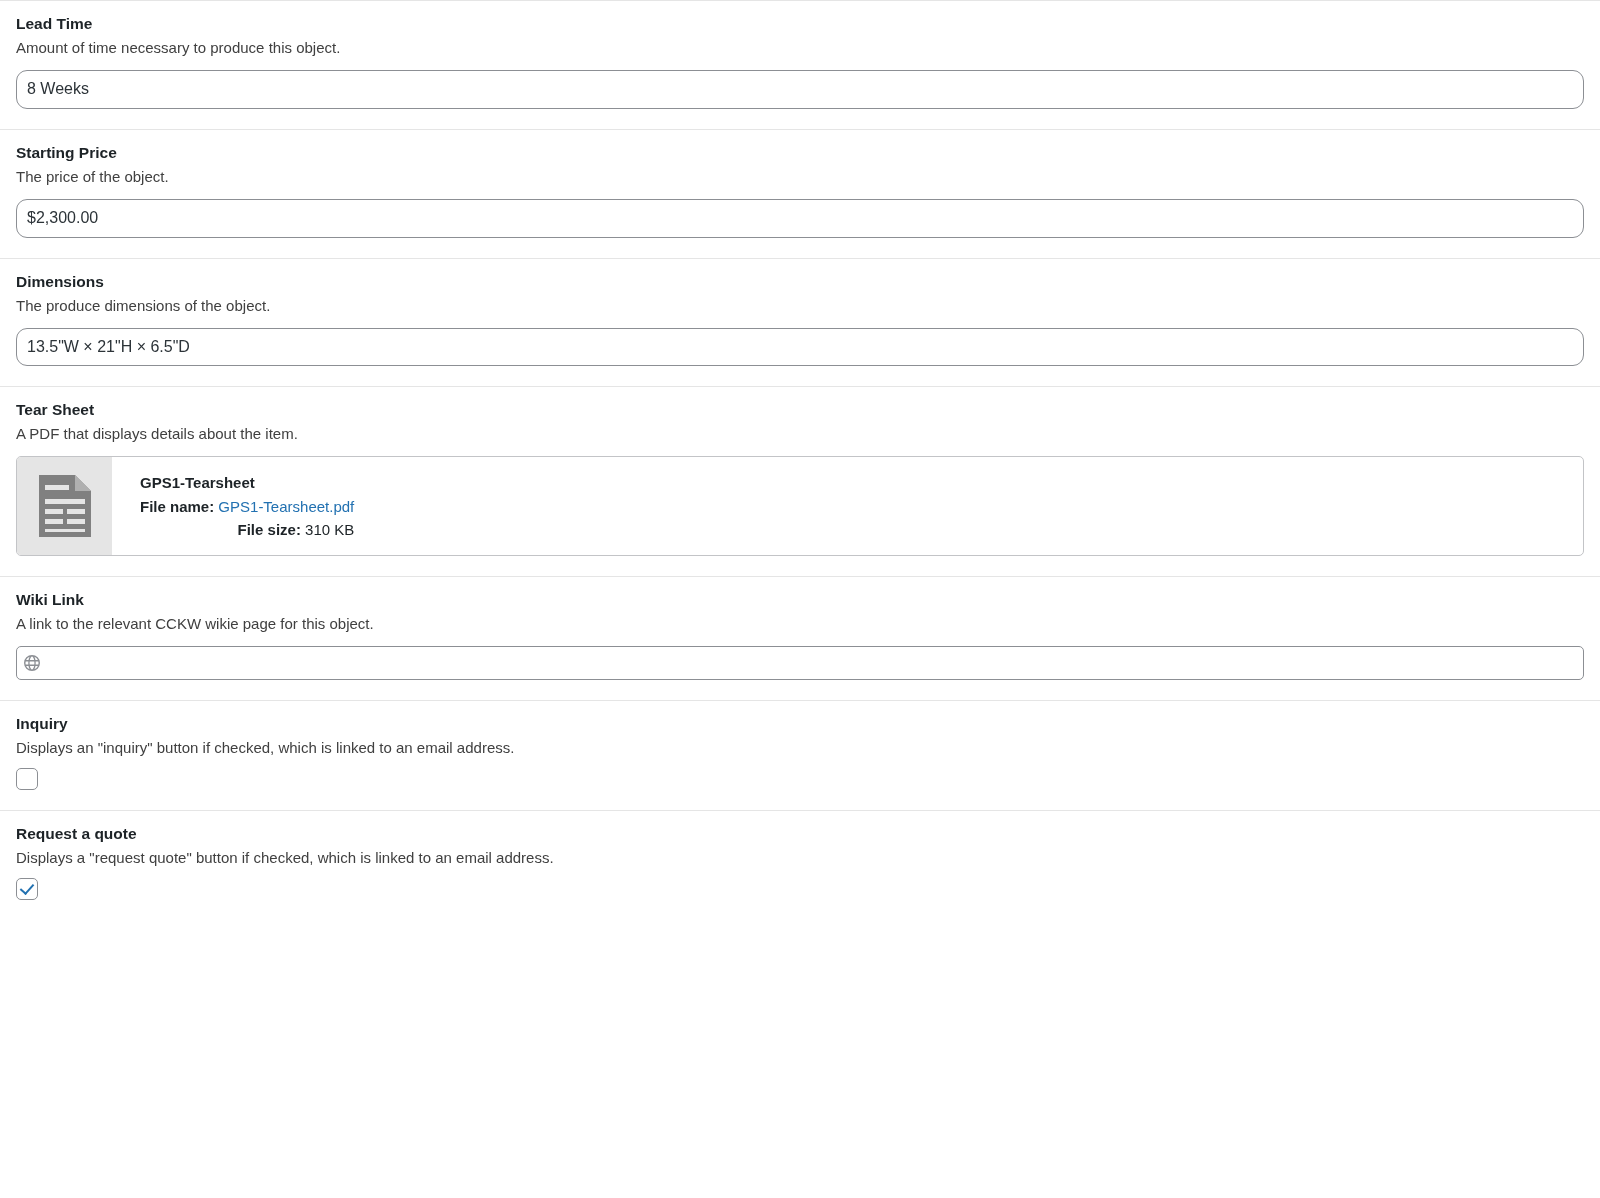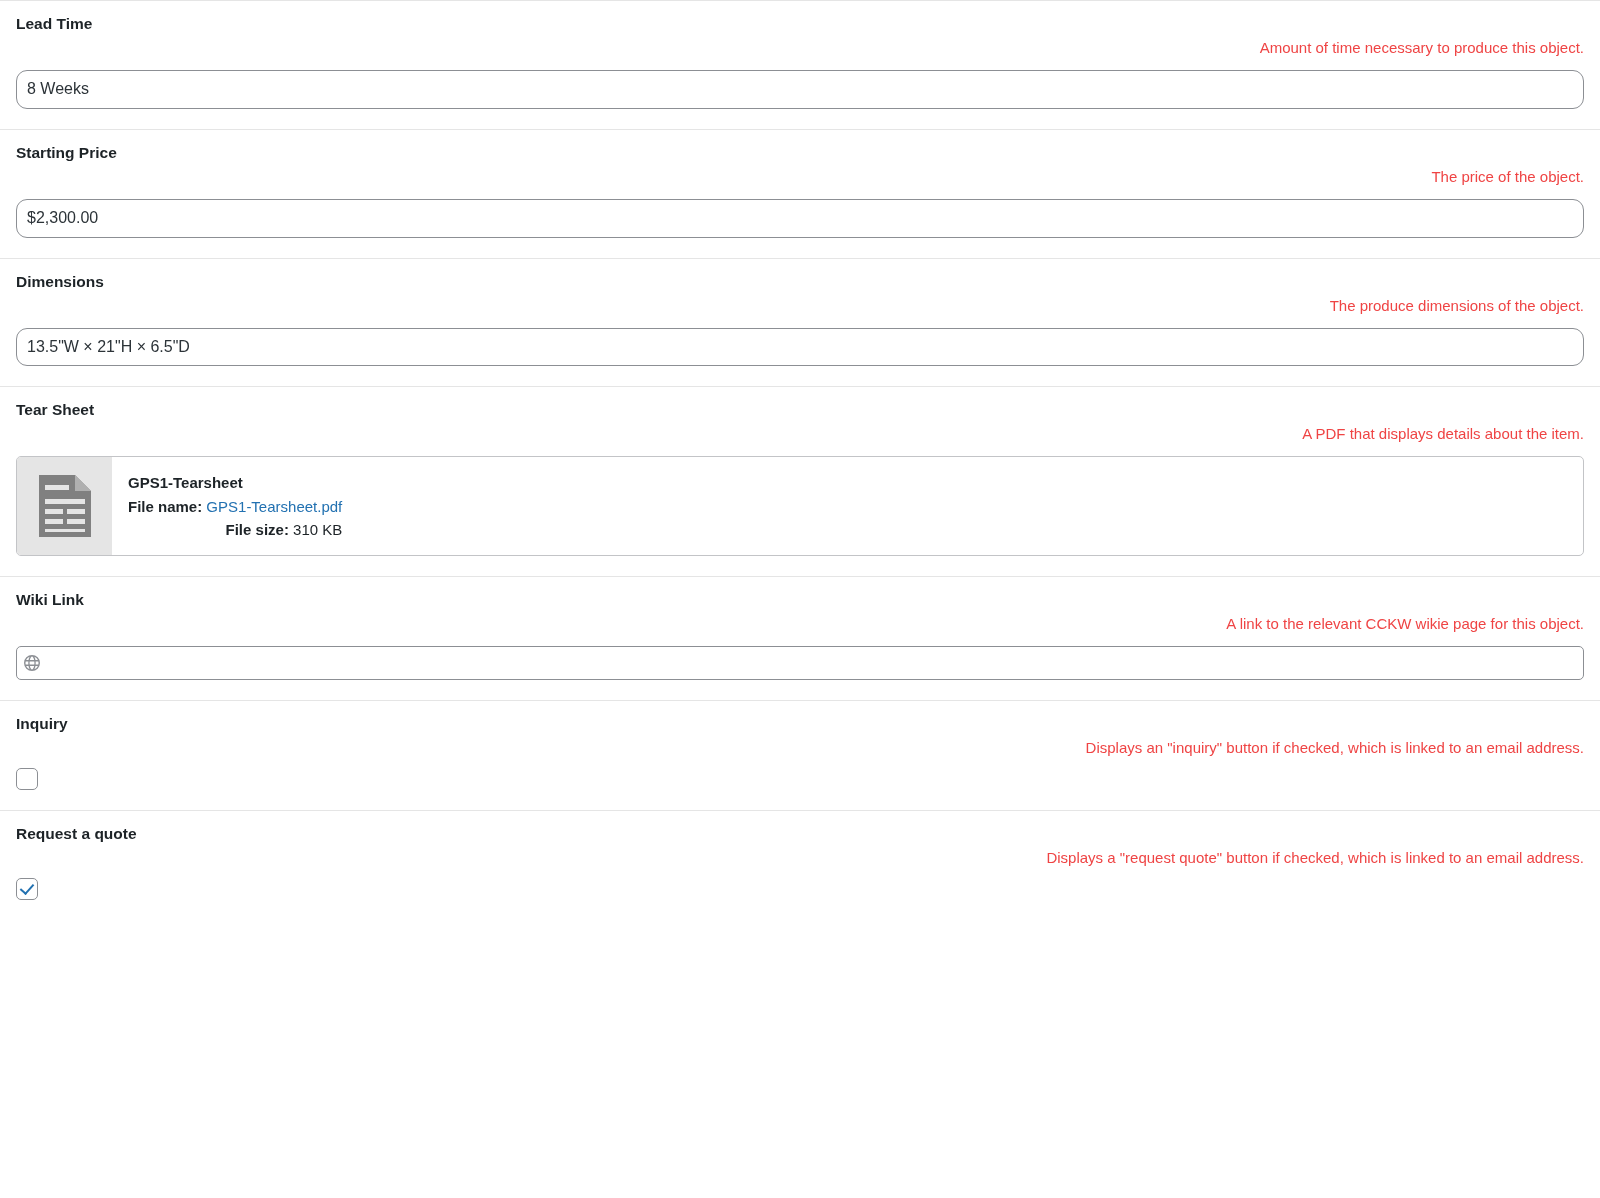--- a/index.html
+++ b/index.html
@@ -24,42 +24,42 @@
   border-top: 1px solid #e5e5e5;
 }
 .field-label {
   font-weight: 700;
   font-size: 15.5px;
   color: #1d2327;
   display: block;
   margin-bottom: 6px;
 }
 .field-description {
-  color: #ef4444;
+  color: #404040;
   font-size: 15px;
   margin-bottom: 14px;
-  text-align: right;
 }
 .text-input {
   width: 100%;
   padding: 8px 10px;
   border: 1px solid #8c8f94;
   border-radius: 11px;
   font-size: 16px;
   color: #2c3338;
   background: #fff;
   line-height: 1.3;
   font-family: inherit;
 }
 .file-attachment {
   border: 1px solid #c3c4c7;
   border-radius: 5px;
   display: flex;
   align-items: stretch;
   overflow: hidden;
+  gap: 12px;
 }
 .file-thumb {
   width: 95px;
   min-height: 95px;
   background: #e5e5e5;
   display: flex;
   align-items: center;
   justify-content: center;
   flex-shrink: 0;
 }

